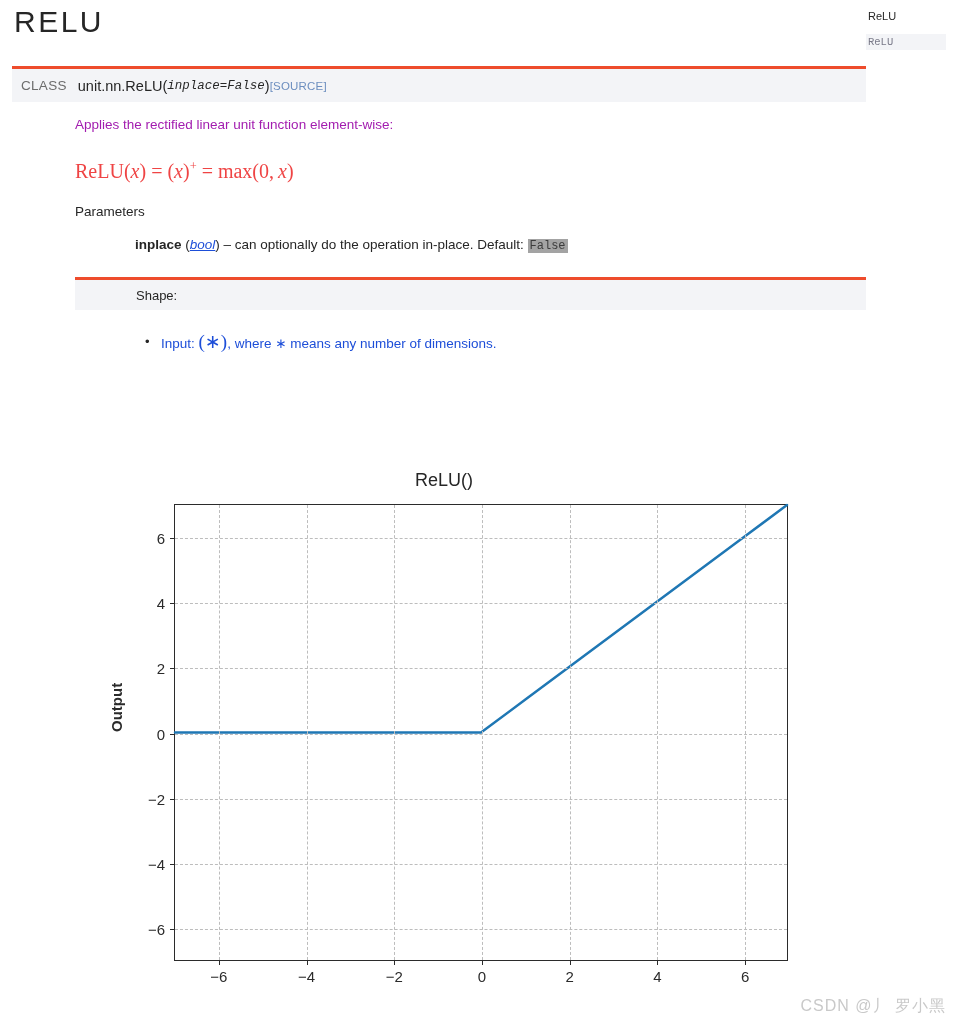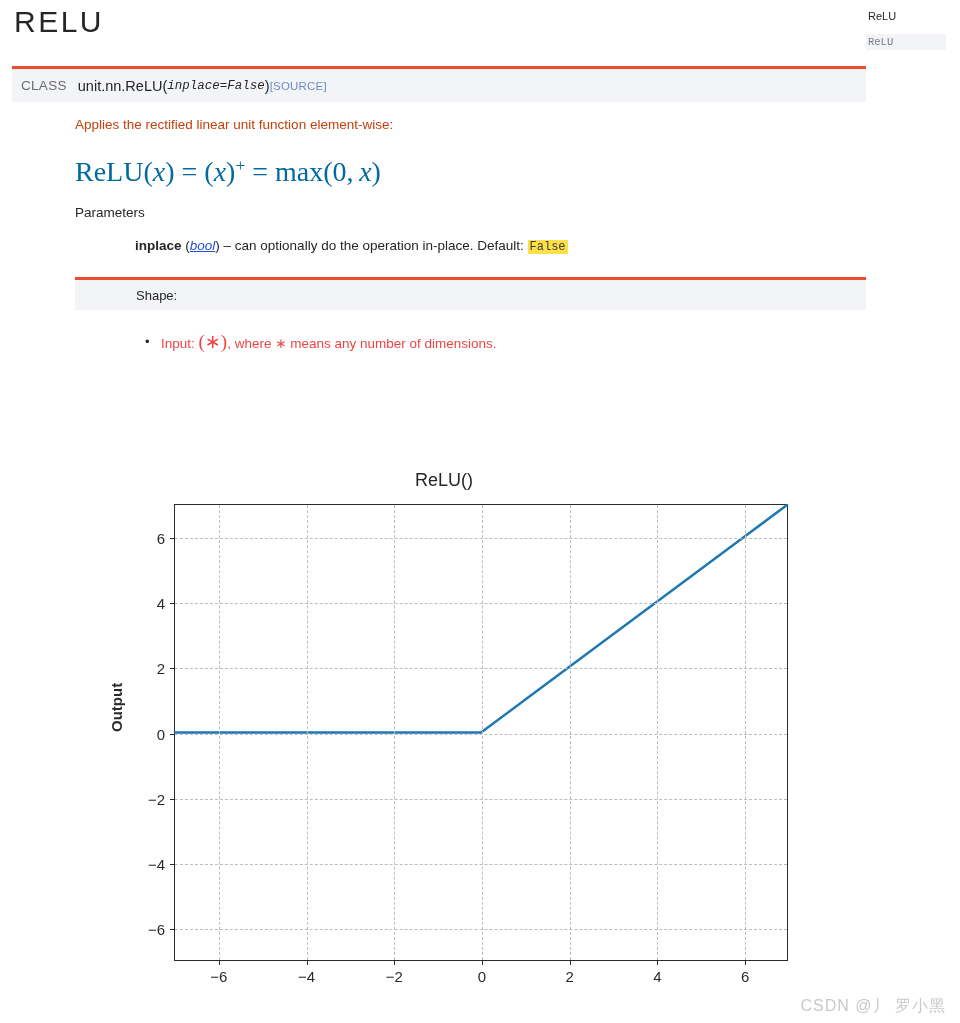--- a/index.html
+++ b/index.html
@@ -100,28 +100,28 @@
   
   .body-col {
     position: absolute;
     left: 75px;
     top: 115px;
     width: 795px;
   }
   .desc {
     font-size: 13.5px;
     line-height: 20px;
-    color: #c2410c;
+    color: #a21caf;
     margin: 0 0 4px 0;
   }
   .formula {
     font-family: "Liberation Serif", serif;
-    font-size: 28px;
+    font-size: 20px;
     line-height: 38px;
-    color: #0369a1;
+    color: #ef4444;
     margin: 12px 0 10px 0;
     white-space: nowrap;
   }
   .formula .it { font-style: italic; }
   .formula sup { font-size: 0.62em; vertical-align: super; }
   .formula .rm { font-style: normal; }
   .params-head {
     font-size: 13.5px;
     font-weight: normal;
     color: #262626;
@@ -131,21 +131,21 @@
     margin: 16px 0 0 60px;
     font-size: 13.5px;
     line-height: 20px;
     color: #262626;
   }
   .param-name { font-weight: bold; }
   .param-type { color: #1d4ed8; font-style: italic; text-decoration: underline; }
   .param-default {
     font-family: "Liberation Mono", monospace;
     font-size: 12px;
-    background: #fde047;
+    background: #a3a3a3;
     color: #3c3c3c;
     padding: 0 2px;
   }
 
   
   .shape-wrap {
     position: absolute;
     left: 75px;
     top: 277px;
     width: 791px;
@@ -161,21 +161,21 @@
     color: #262626;
   }
   .shape-list {
     margin: 18px 0 0 0;
     padding: 0 0 0 86px;
     list-style: none;
   }
   .shape-list li {
     font-size: 13.5px;
     line-height: 28px;
-    color: #ef4444;
+    color: #1d4ed8;
     position: relative;
   }
   .shape-list li::before {
     content: "\2022";
     position: absolute;
     left: -16px;
     top: 0;
     font-size: 13px;
     color: #262626;
   }

